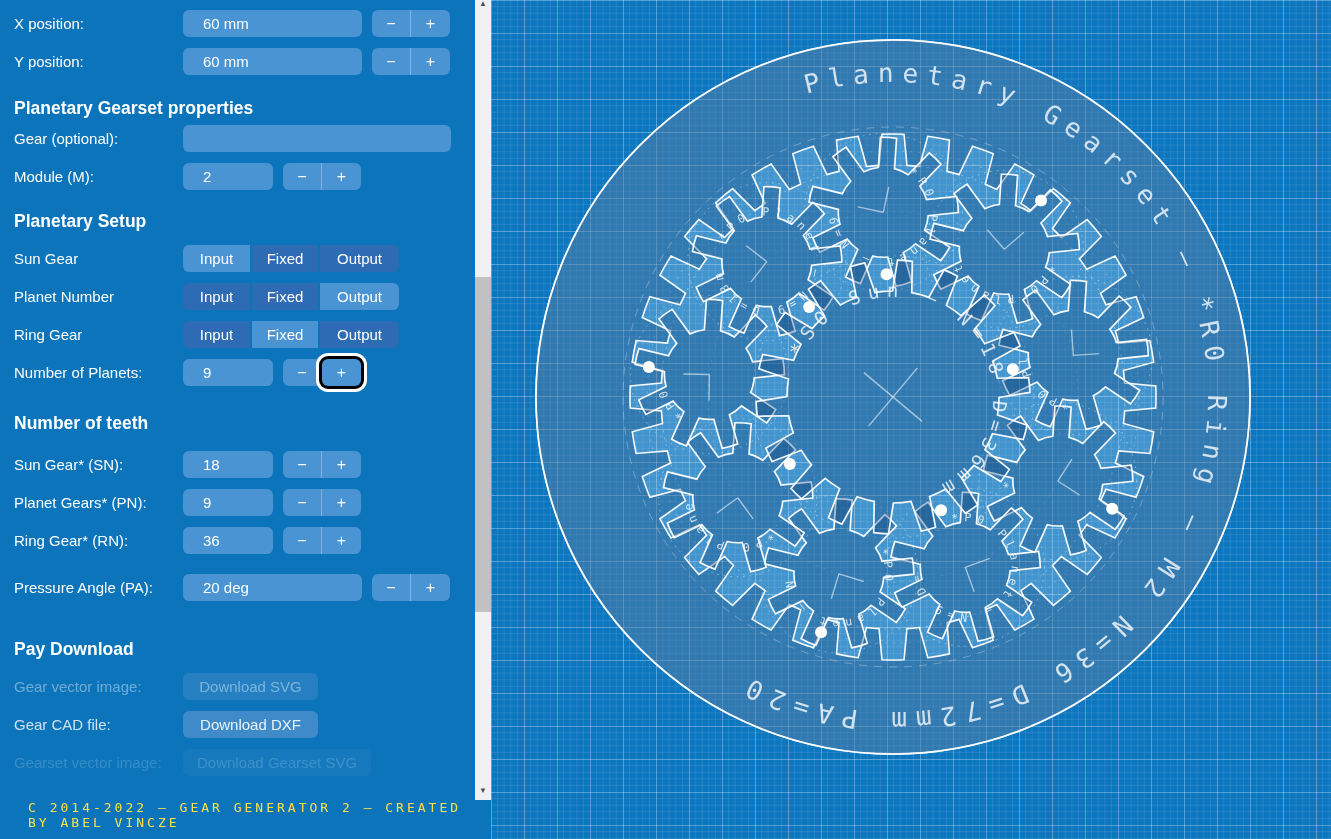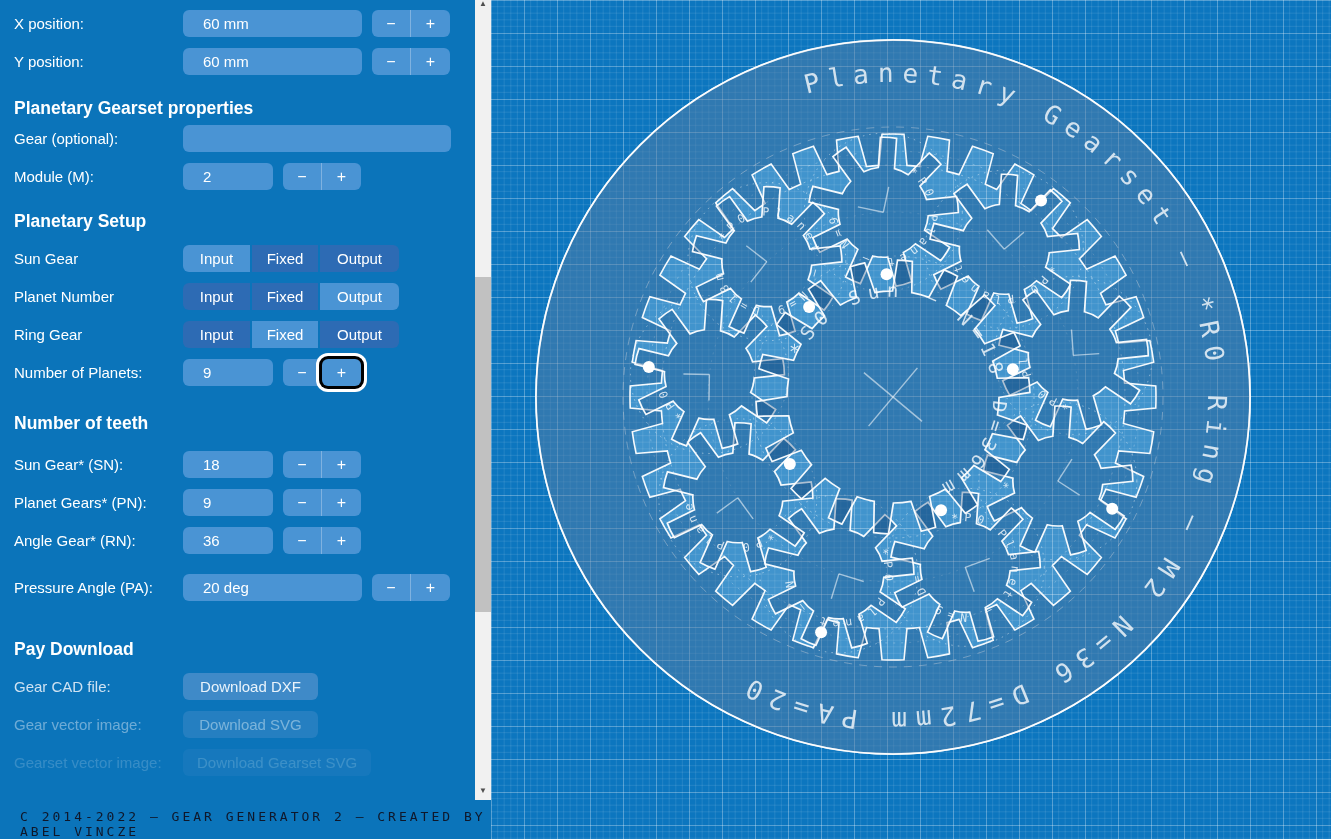--- a/index.html
+++ b/index.html
@@ -43,22 +43,22 @@
   .dl-faded2{opacity:0.22;}
   
   .scrollbar{position:absolute;left:475px;top:0;width:16px;height:800px;background:#f1f1f1;}
   .sb-arrow{position:absolute;left:0;width:16px;height:15px;display:flex;align-items:center;
             justify-content:center;font-size:8px;color:#4f4f4f;cursor:pointer;}
   .sb-up{top:-4px;}
   .sb-down{bottom:2px;}
   .sb-thumb{position:absolute;left:0;top:277px;width:16px;height:335px;background:#c1c1c1;cursor:pointer;}
   
   .footer{position:absolute;left:0;top:800px;width:491px;height:39px;background:#0b74ba;
-          display:flex;align-items:flex-end;padding-left:20px;box-sizing:border-box;
-          font-family:"DejaVu Sans Mono",monospace;font-size:13px;letter-spacing:3px;color:#0f172a;}
+          display:flex;align-items:flex-start;padding-left:28px;box-sizing:border-box;
+          font-family:"DejaVu Sans Mono",monospace;font-size:13px;letter-spacing:3px;color:#fde047;}
   
   .canvas{position:absolute;left:491px;top:0;width:840px;height:839px;}
   .canvas svg{display:block;}
   .bp-text{font-family:"DejaVu Sans Mono",monospace;}
 </style>
 </head>
 <body>
 
 <div class="app">
 
@@ -150,48 +150,48 @@
     <div class="row">
       <div class="lbl">Planet Gears* (PN):</div>
       <div class="input small">9</div>
       <div class="stepper">
         <div class="sbtn minus">−</div>
         <div class="sbtn plus">+</div>
       </div>
     </div>
 
     <div class="row">
-      <div class="lbl">Angle Gear* (RN):</div>
+      <div class="lbl">Ring Gear* (RN):</div>
       <div class="input small">36</div>
       <div class="stepper">
         <div class="sbtn minus">−</div>
         <div class="sbtn plus">+</div>
       </div>
     </div>
 
     <div class="row pa-row">
       <div class="lbl">Pressure Angle (PA):</div>
       <div class="input wide">20 deg</div>
       <div class="stepper">
         <div class="sbtn minus">−</div>
         <div class="sbtn plus">+</div>
       </div>
     </div>
 
 
     <div class="heading h-pay">Pay Download</div>
 
-    <div class="row">
-      <div class="lbl dim1">Gear CAD file:</div>
-      <div class="dlbtn">Download DXF</div>
-    </div>
-
     <div class="row dl-faded">
       <div class="lbl dim1">Gear vector image:</div>
       <div class="dlbtn">Download SVG</div>
+    </div>
+
+    <div class="row">
+      <div class="lbl dim1">Gear CAD file:</div>
+      <div class="dlbtn">Download DXF</div>
     </div>
 
     <div class="row dl-faded2">
       <div class="lbl dim1">Gearset vector image:</div>
       <div class="dlbtn">Download Gearset SVG</div>
     </div>
 
   </div>
 
   <div class="scrollbar">

